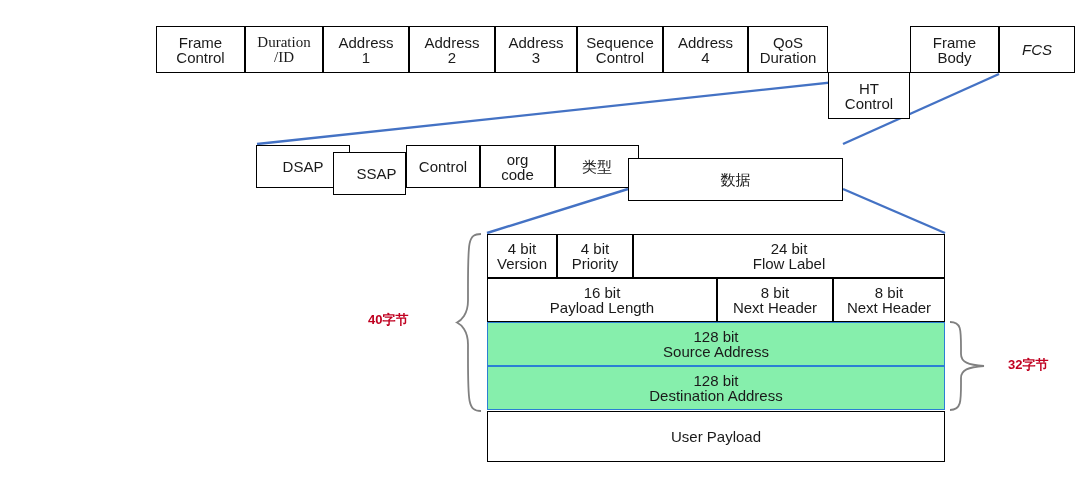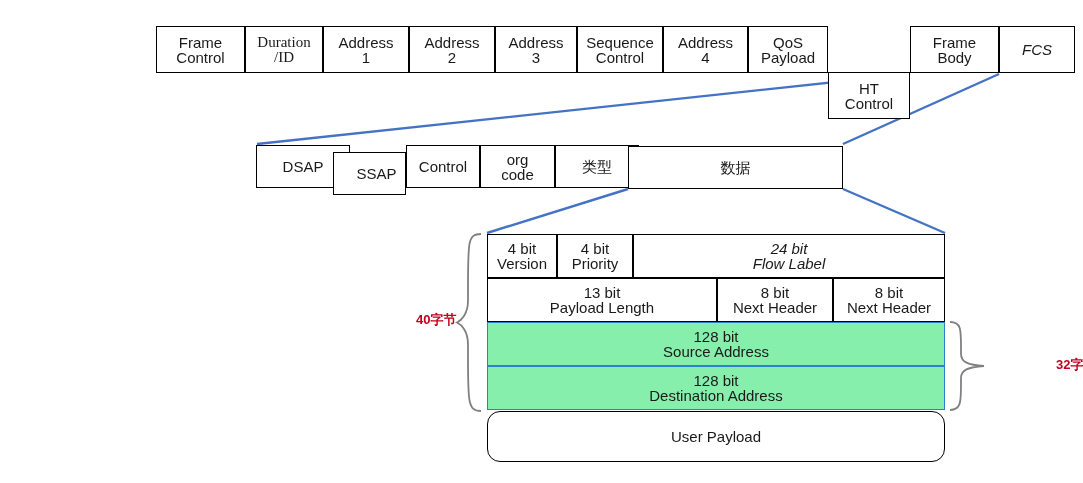--- a/index.html
+++ b/index.html
@@ -46,21 +46,20 @@
     background: #86efac;
   }
   .annot {
     position: absolute;
     color: #c00020;
     font-weight: bold;
     font-size: 13px;
     line-height: 15px;
     white-space: nowrap;
     z-index: 3;
-    margin-left: 48px;
   }
   .brace-svg {
     position: absolute;
     z-index: 3;
     pointer-events: none;
   }
 </style>
 </head>
 <body>
 
@@ -82,54 +81,54 @@
 1</div>
       <div class="cell" style="left: 409px; top: 26px; width: 86px; height: 47px;">Address
 2</div>
       <div class="cell" style="left: 495px; top: 26px; width: 82px; height: 47px;">Address
 3</div>
       <div class="cell" style="left: 577px; top: 26px; width: 86px; height: 47px; text-align: center;">Sequence
 Control</div>
       <div class="cell" style="left: 663px; top: 26px; width: 85px; height: 47px;">Address
 4</div>
       <div class="cell" style="left: 748px; top: 26px; width: 80px; height: 47px;">QoS
-Payload</div>
+Duration</div>
       <div class="cell" style="left: 828px; top: 26px; width: 82px; height: 47px; margin-top: 46px;">HT
 Control</div>
       <div class="cell" style="left: 910px; top: 26px; width: 89px; height: 47px;">Frame
 Body</div>
       <div class="cell" style="left: 999px; top: 26px; width: 76px; height: 47px; font-style: italic;">FCS</div>
     </div>
   <div id="llc-snap-row">
       <div class="cell" style="left: 256px; top: 145px; width: 94px; height: 43px;">DSAP</div>
       <div class="cell" style="left: 333px; top: 152px; width: 73px; height: 43px; padding-left: 14px;">SSAP</div>
       <div class="cell" style="left: 406px; top: 145px; width: 74px; height: 43px;">Control</div>
       <div class="cell" style="left: 480px; top: 145px; width: 75px; height: 43px;">org
 code</div>
       <div class="cell" style="left: 555px; top: 145px; width: 84px; height: 43px;">类型</div>
-      <div class="cell" style="left: 628px; top: 146px; width: 215px; height: 43px;">数据</div>
+      <div class="cell" style="left: 628px; top: 158px; width: 215px; height: 43px;">数据</div>
     </div>
   <div id="ipv6-block">
       <div class="cell" style="left: 487px; top: 234px; width: 70px; height: 44px;">4 bit
 Version</div>
       <div class="cell" style="left: 557px; top: 234px; width: 76px; height: 44px;">4 bit
 Priority</div>
-      <div class="cell" style="left: 633px; top: 234px; width: 312px; height: 44px; font-style: italic;">24 bit
+      <div class="cell" style="left: 633px; top: 234px; width: 312px; height: 44px;">24 bit
 Flow Label</div>
-      <div class="cell" style="left: 487px; top: 278px; width: 230px; height: 44px;">13 bit
+      <div class="cell" style="left: 487px; top: 278px; width: 230px; height: 44px;">16 bit
 Payload Length</div>
       <div class="cell" style="left: 717px; top: 278px; width: 116px; height: 44px;">8 bit
 Next Header</div>
       <div class="cell" style="left: 833px; top: 278px; width: 112px; height: 44px;">8 bit
 Next Header</div>
       <div class="cell addr" style="left: 487px; top: 322px; width: 458px; height: 44px;">128 bit
 Source Address</div>
       <div class="cell addr" style="left: 487px; top: 366px; width: 458px; height: 44px;">128 bit
 Destination Address</div>
-      <div class="cell" style="left: 487px; top: 411px; width: 458px; height: 51px; border-radius: 13px;">User Payload</div>
+      <div class="cell" style="left: 487px; top: 411px; width: 458px; height: 51px;">User Payload</div>
     </div>
   <div id="annotation-layer">
       <div class="annot" style="left: 368px; top: 312px;">40字节</div>
       <div class="annot" style="left: 1008px; top: 357px;">32字节</div>
     </div>
   <div id="brace-layer">
       <svg class="brace-svg" width="40" height="181" viewBox="0 0 40 181" style="top: 232px; left: 455px;">
         <path d="M 26 2 C 12 2, 13 10, 13 68.5 C 13 82.5, 6 88.5, 2 90.5 C 6 92.5, 13 98.5, 13 112.5 C 13 169, 12 179, 26 179" fill="none" stroke="#808080" stroke-width="1.8"></path>
       </svg>
       <svg class="brace-svg" width="40" height="92" viewBox="0 0 40 92" style="top: 320px; left: 948px;">

